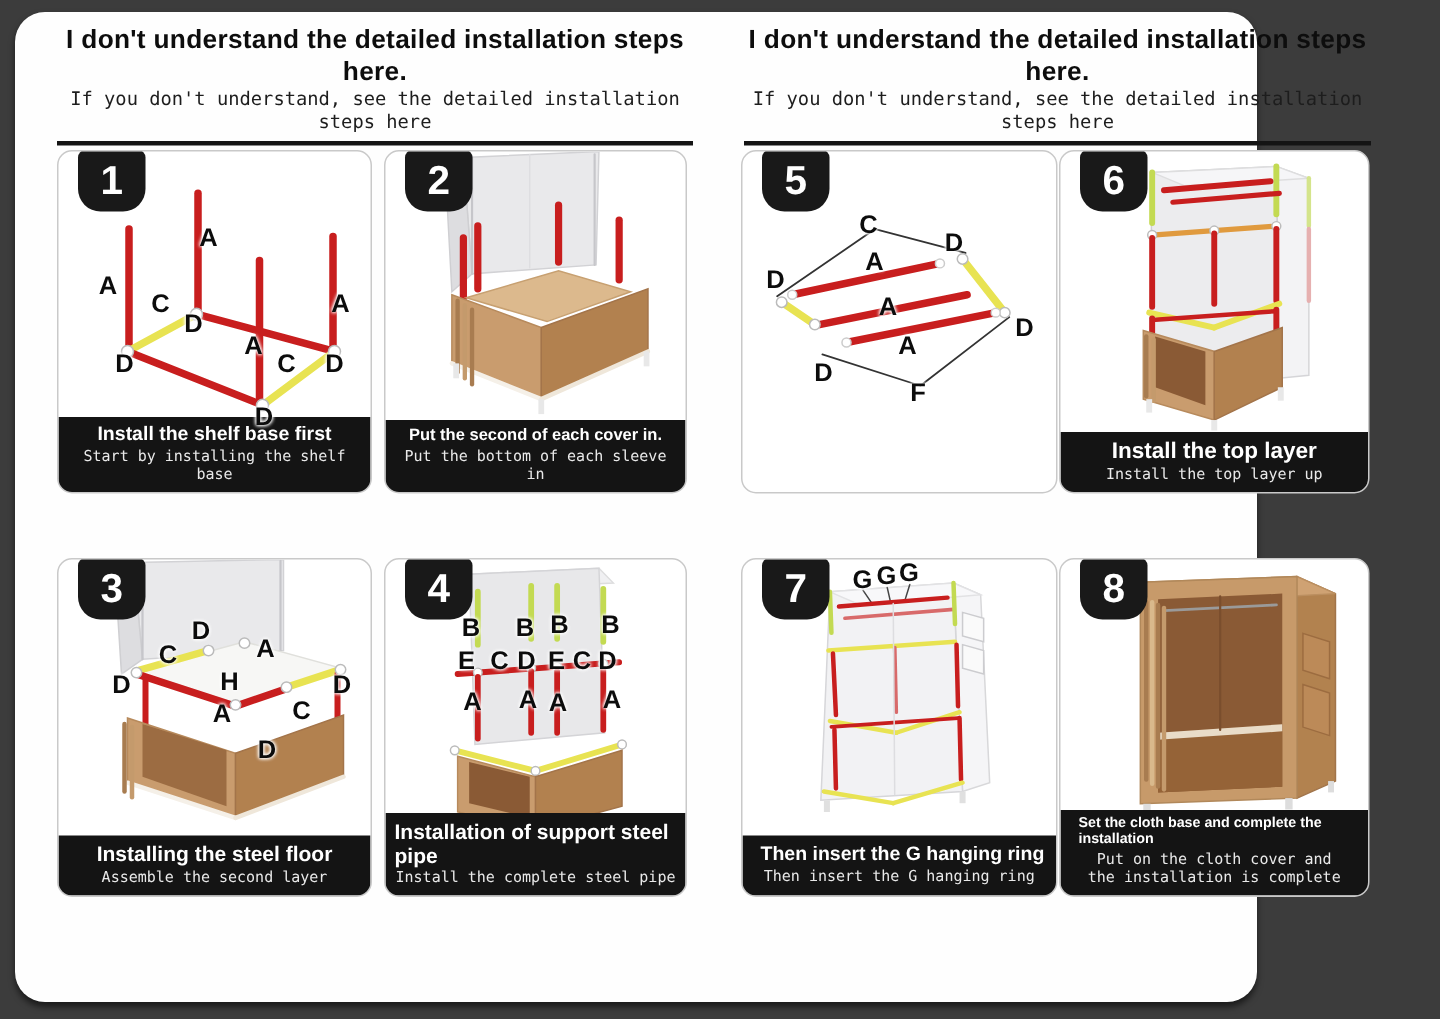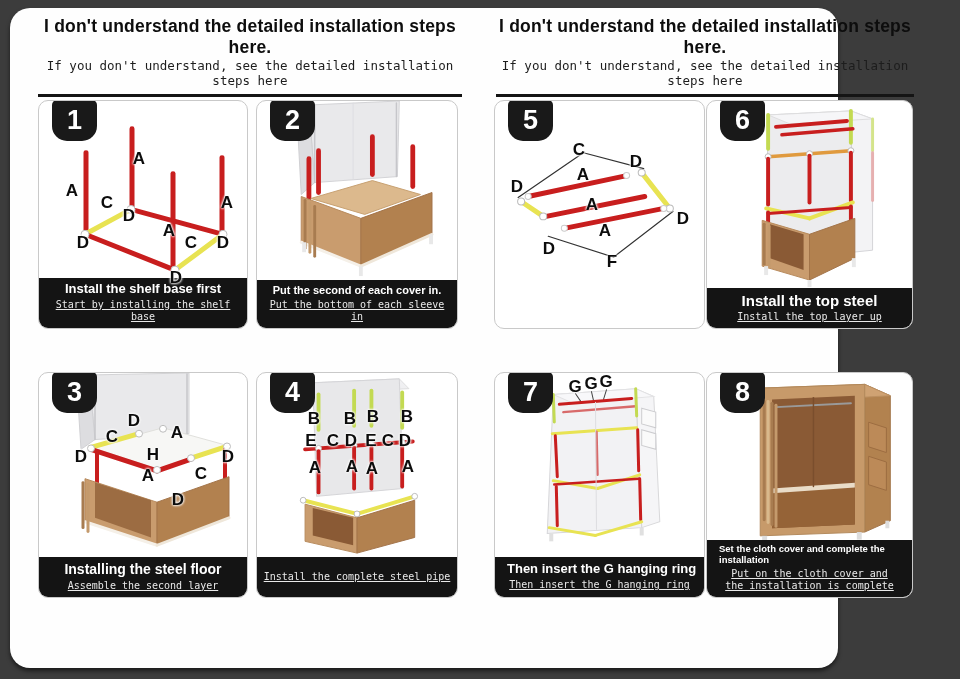--- a/index.html
+++ b/index.html
@@ -20,21 +20,21 @@
   .illus.tall{bottom:46px;}
   .illus svg{position:absolute;inset:0;width:100%;height:100%;}
   .co{position:absolute;transform:translate(-50%,-50%);font-weight:bold;font-size:17px;
       color:#0c0c0c;z-index:3;text-shadow:0 0 3px #fff,0 0 3px #fff,0 0 2px #fff;}
   .cap{position:absolute;left:0;right:0;bottom:0;background:#141414;color:#fff;
        display:flex;flex-direction:column;justify-content:center;align-items:center;
        gap:2px;min-height:40px;padding:4px 6px 5px;box-sizing:border-box;z-index:2;}
   .cap.tall{min-height:46px;}
   .cap-t{font-weight:bold;font-size:13px;line-height:1.15;}
   .cap-s{font-family:"DejaVu Sans Mono",monospace;font-size:10px;color:#e9e9e9;
-         line-height:1.2;text-align:center;text-decoration:underline;}
+         line-height:1.2;text-align:center;}
   .t11{font-size:11px;} .t14{font-size:14px;} .t15{font-size:15px;} .t95{font-size:9.5px;}
   .left-al{align-self:flex-start;padding-left:6px;}
   line,polyline{stroke-linecap:round;}
 </style>
 </head>
 <body>
 
 <div class="page">
 
   <div class="hdr" style="left:28px;width:424px;">
@@ -202,20 +202,21 @@
       <span class="co" style="left:94px;top:68px">D</span>
       <span class="co" style="left:114px;top:68px">E</span>
       <span class="co" style="left:131px;top:68px">C</span>
       <span class="co" style="left:148px;top:68px">D</span>
       <span class="co" style="left:58px;top:95px">A</span>
       <span class="co" style="left:95px;top:94px">A</span>
       <span class="co" style="left:115px;top:96px">A</span>
       <span class="co" style="left:151px;top:94px">A</span>
     </div>
     <div class="cap">
+      <div class="cap-t t14">Installation of support steel pipe</div>
       <div class="cap-s">Install the complete steel pipe</div>
     </div>
   </div>
 
   <div class="panel" style="left:484px;top:92px;width:211px;height:229px;">
     <div class="badge">
         <span>5</span>
       </div>
     <div class="illus">
       <svg viewBox="0 0 208 188" preserveAspectRatio="none">
@@ -280,21 +281,21 @@
         <polygon points="104,134 150,118 150,158 104,180" fill="#b2814f" stroke="#a3744a"></polygon>
         <polygon points="64,124 98,134 98,170 64,158" fill="#8a5a35"></polygon>
         <line x1="58" y1="124" x2="58" y2="164" stroke="#a87c50" stroke-width="3"></line>
         <line x1="63" y1="126" x2="63" y2="167" stroke="#c49a6c" stroke-width="3"></line>
         <rect x="58" y="166" width="4" height="9" fill="#e8e8e8"></rect>
         <rect x="102" y="180" width="4" height="7" fill="#e8e8e8"></rect>
         <rect x="147" y="158" width="4" height="9" fill="#e8e8e8"></rect>
       </svg>
     </div>
     <div class="cap">
-      <div class="cap-t t15">Install the top steel</div>
+      <div class="cap-t t15">Install the top layer</div>
       <div class="cap-s">Install the top layer up</div>
     </div>
   </div>
 
   <div class="panel" style="left:484px;top:364px;width:211px;height:226px;">
     <div class="badge">
         <span>7</span>
       </div>
     <div class="illus">
       <svg viewBox="0 0 208 188" preserveAspectRatio="none">
@@ -354,18 +355,18 @@
         <line x1="66" y1="32" x2="66" y2="160" stroke="#a87c50" stroke-width="3"></line>
         <line x1="70" y1="34" x2="70" y2="162" stroke="#c49a6c" stroke-width="3"></line>
         <polygon points="164,52 182,58 182,84 164,78" fill="#bc8a58" stroke="#9c6c40"></polygon>
         <polygon points="164,88 182,94 182,124 164,118" fill="#bc8a58" stroke="#9c6c40"></polygon>
         <rect x="56" y="172" width="5" height="8" fill="#dddddd"></rect>
         <rect x="152" y="168" width="5" height="8" fill="#dddddd"></rect>
         <rect x="181" y="156" width="4" height="8" fill="#dddddd"></rect>
       </svg>
     </div>
     <div class="cap tall">
-      <div class="cap-t t95 left-al">Set the cloth cover and complete the installation</div>
+      <div class="cap-t t95 left-al">Set the cloth base and complete the installation</div>
       <div class="cap-s" style="max-width:170px;">Put on the cloth cover and the installation is complete</div>
     </div>
   </div>
 
 </div>
 
 </body></html>

